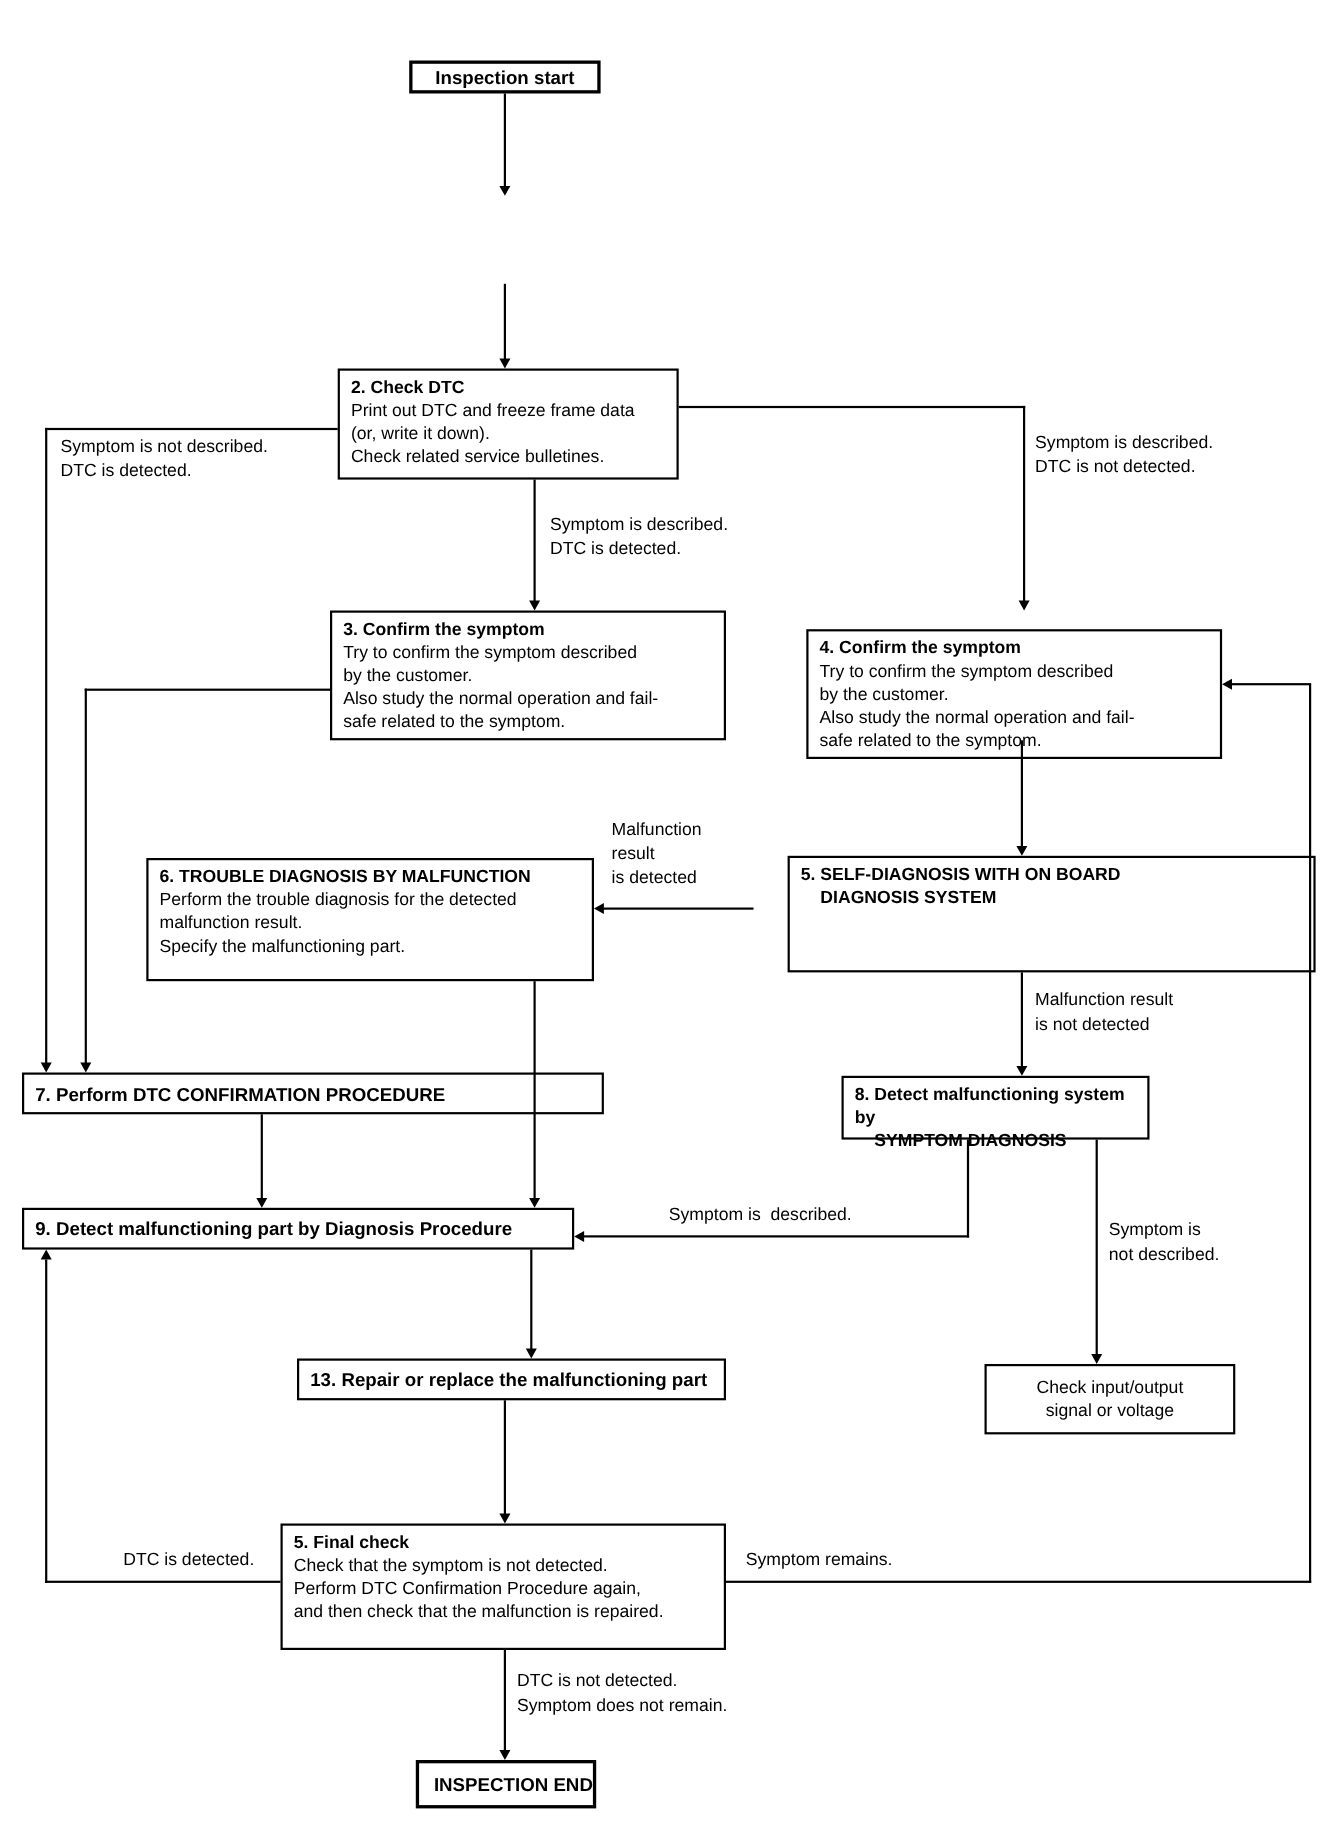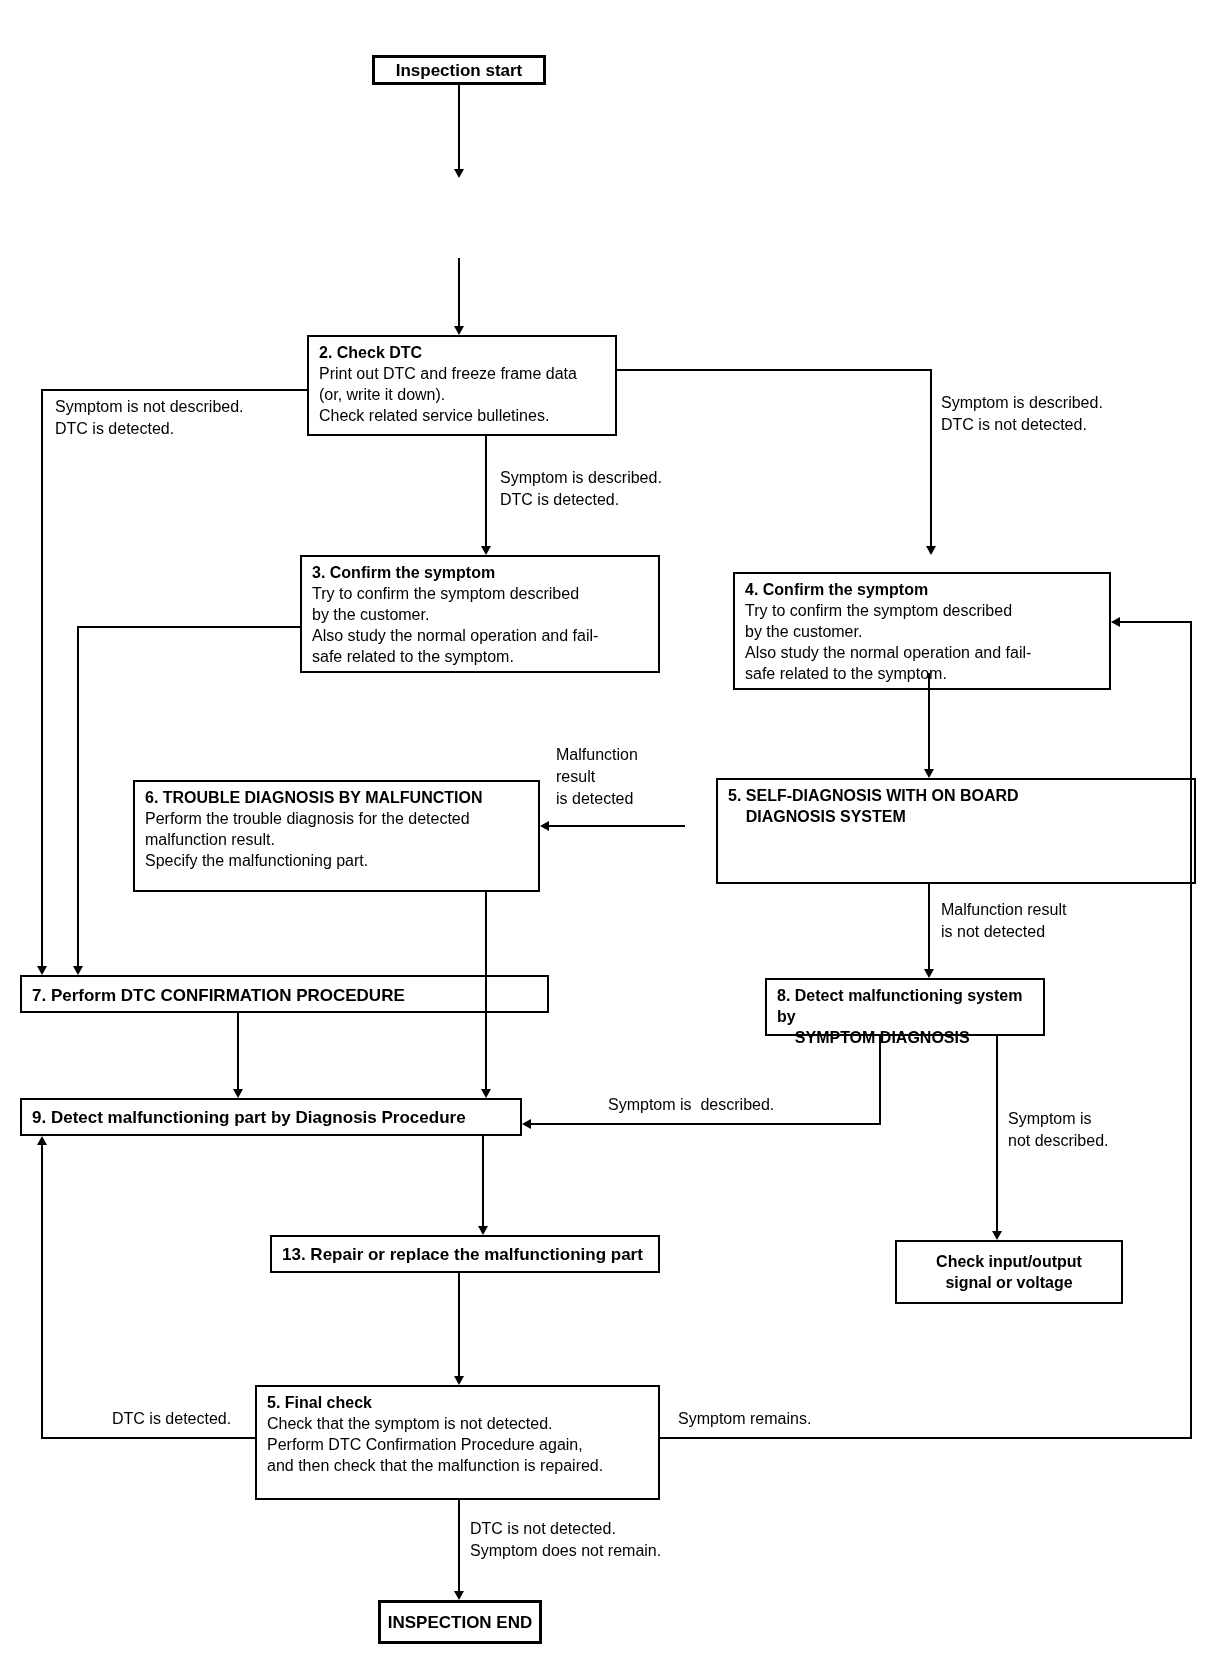--- a/index.html
+++ b/index.html
@@ -6,21 +6,21 @@
   .canvas{position:relative;width:1216px;height:1660px;background:#ffffff;
           font-family:"Liberation Sans","DejaVu Sans",sans-serif;color:#000;overflow:hidden;}
   .box{position:absolute;border:2px solid #000;box-sizing:border-box;background:#fff;
        padding:5px 10px;font-size:16px;line-height:21px;}
   .box .title{font-weight:700;white-space:pre-wrap;}
   .box .body{font-weight:400;white-space:pre-wrap;}
   .terminal{border-width:3px;display:flex;align-items:center;justify-content:center;
             font-weight:700;font-size:17px;padding:0;}
   .single{display:flex;align-items:center;font-weight:700;font-size:17px;}
   .boldcenter{display:flex;align-items:center;justify-content:center;text-align:center;
-              font-weight:700;font-size:16px;}
+              font-weight:400;font-size:16px;}
   .hline,.vline{position:absolute;background:#000;}
   .hline{height:2px;}
   .vline{width:2px;}
   .arr{position:absolute;width:0;height:0;}
   .arr.down{border-left:5px solid transparent;border-right:5px solid transparent;border-top:9px solid #000;}
   .arr.up{border-left:5px solid transparent;border-right:5px solid transparent;border-bottom:9px solid #000;}
   .arr.left{border-top:5px solid transparent;border-bottom:5px solid transparent;border-right:9px solid #000;}
   .lbl{position:absolute;font-size:16px;line-height:22px;white-space:pre-wrap;font-weight:400;}
 </style>
 </head>
@@ -90,21 +90,21 @@
     <div class="body">Check that the symptom is not detected.
 Perform DTC Confirmation Procedure again,
 and then check that the malfunction is repaired.</div>
   </div>
 
   <div class="box boldcenter" style="left:895px;top:1240px;width:228px;height:64px;white-space:pre-wrap;">
     <span style="white-space:pre-wrap;">Check input/output
 signal or voltage</span>
   </div>
 
-  <div class="box terminal" style="left:378px;top:1600px;width:164px;height:44px;">
+  <div class="box terminal" style="left:378px;top:1600px;width:164px;height:44px;justify-content:flex-end;">
     <span>INSPECTION END</span>
   </div>
 
   <div class="vline" style="left:458px;top:85px;height:85px;"></div>
   <div class="arr down" style="left:454px;top:169px;"></div>
 
   <div class="vline" style="left:458px;top:258px;height:70px;"></div>
   <div class="arr down" style="left:454px;top:326px;"></div>
 
   <div class="vline" style="left:485px;top:436px;height:112px;"></div>

